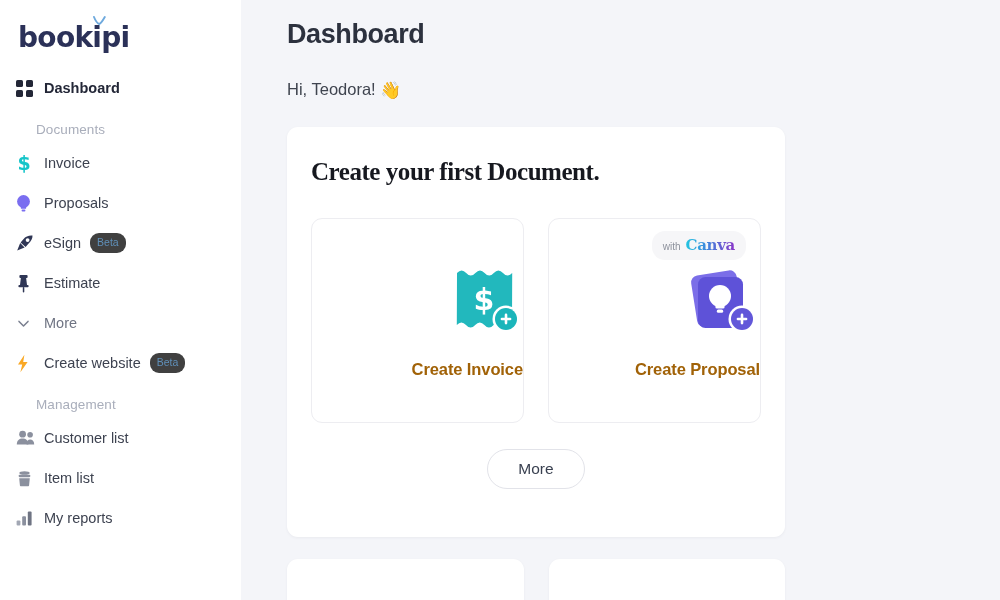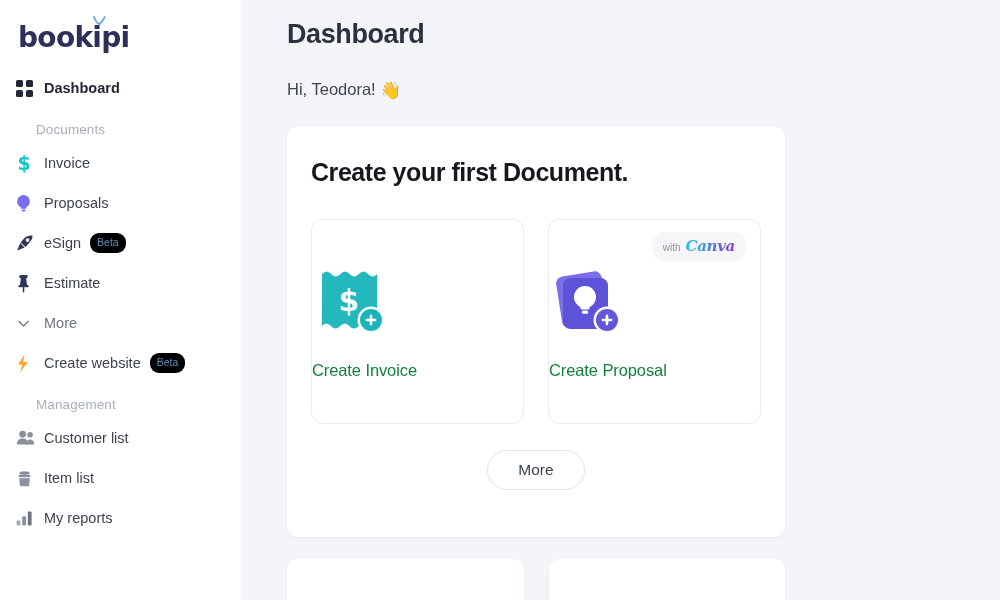--- a/index.html
+++ b/index.html
@@ -91,21 +91,21 @@
     font-size: 13.5px;
     color: #a9aebb;
     padding: 14px 0 6px 16px;
     letter-spacing: 0.1px;
     margin-left: 20px;
   }
 
   .badge-beta {
     display: inline-block;
     margin-left: 9px;
-    background: #000000;
+    background: #404040;
     color: #5f8fb8;
     font-size: 10.5px;
     line-height: 1;
     padding: 4px 7px 5px;
     border-radius: 9px;
     font-weight: 400;
     vertical-align: middle;
   }
 
   .nav-label-row {
@@ -156,55 +156,56 @@
     padding: 31px 24px 27px;
     height: 410px;
   }
 
   .doc-card-title {
     font-size: 25px;
     font-weight: 700;
     color: #16181f;
     letter-spacing: -0.45px;
     padding-left: 0;
+    font-family: Liberation Serif, serif;
   }
 
   .tiles {
     display: flex;
     gap: 24px;
     margin-top: 32px;
   }
 
   .tile {
     flex: 1;
     height: 205px;
     border: 1px solid #ededf1;
     border-radius: 11px;
     position: relative;
     display: flex;
     flex-direction: column;
-    align-items: flex-start;
+    align-items: flex-end;
     justify-content: center;
     cursor: pointer;
     background: #fff;
   }
 
   .tile-icon {
     width: 76px;
     height: 76px;
     display: flex;
     align-items: center;
     justify-content: center;
     margin-bottom: 22px;
   }
 
   .tile-label {
     font-size: 16.5px;
-    font-weight: 400;
-    color: #15803d;
+    font-weight: 700;
+    color: #a16207;
     letter-spacing: -0.1px;
   }
 
   .canva-badge {
     position: absolute;
     top: 12px;
     right: 14px;
     background: #f6f6f8;
     border-radius: 13px;
     padding: 5px 11px 6px;
@@ -212,21 +213,20 @@
     align-items: baseline;
     gap: 5px;
   }
   .canva-with {
     font-size: 10px;
     color: #8d919c;
   }
   .canva-word {
     font-size: 15px;
     font-weight: 700;
-    font-style: italic;
     font-family: "DejaVu Serif", serif;
     letter-spacing: -0.3px;
     background: linear-gradient(90deg, #22c4e0 0%, #3e87dd 42%, #8b35c8 100%);
     -webkit-background-clip: text;
     background-clip: text;
     color: transparent;
     -webkit-text-fill-color: transparent;
   }
 
   .more-row {

